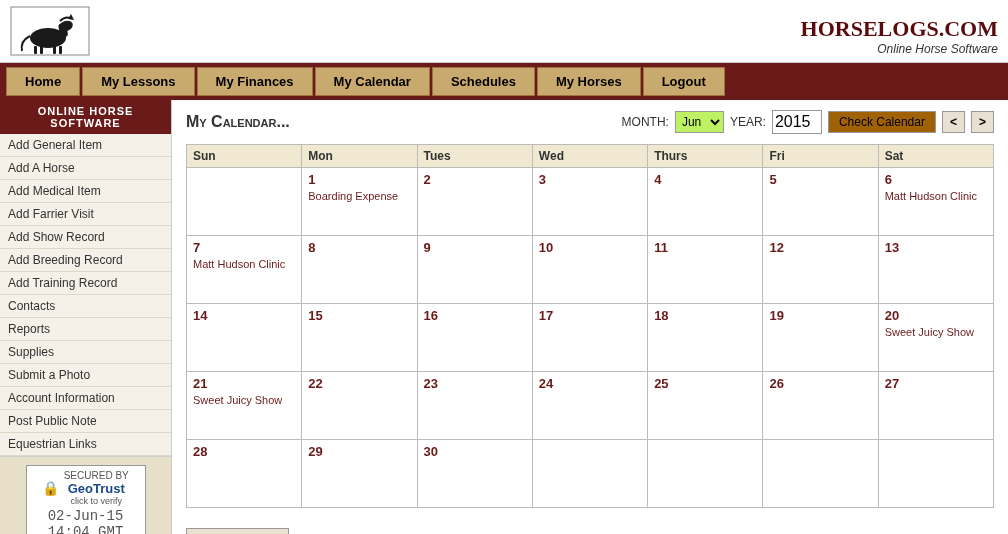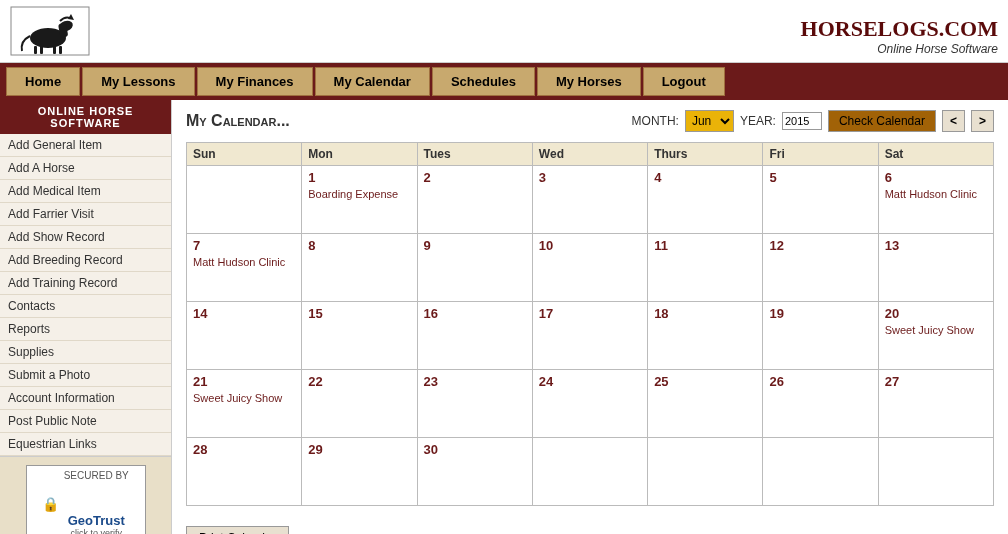--- a/index.html
+++ b/index.html
@@ -21,34 +21,34 @@
     #main { display: flex; }
 
     
     #sidebar { width: 172px; min-width: 172px; background: #f5f0e8; border-right: 1px solid #ccc; padding: 0; }
     #sidebar-title { background: #6b1a1a; color: #fff; font-size: 11px; font-weight: bold; padding: 5px 8px; text-align: center; letter-spacing: 1px; }
     .sidebar-item { padding: 4px 8px; border-bottom: 1px solid #e0d8c8; color: #333; cursor: pointer; font-size: 12px; }
     #geotrust { background: #e8dfc8; padding: 8px; text-align: center; border-top: 1px solid #ccc; }
     #geotrust-badge { border: 1px solid #999; background: #fff; padding: 4px; display: inline-block; font-size: 9px; color: #333; width: 120px; text-align: center; }
     #geotrust-badge .gt-top { display: flex; align-items: center; gap: 4px; justify-content: center; }
     #geotrust-badge .lock-icon { font-size: 14px; color: #c8a96e; }
-    #geotrust-badge .gt-name { font-size: 13px; font-weight: bold; color: #1a4a8a; margin-top: 32px; }
+    #geotrust-badge .gt-name { font-size: 13px; font-weight: bold; color: #1a4a8a; }
     #geotrust-badge .gt-sub { font-size: 9px; color: #555; }
     #geotrust-badge .gt-date { font-size: 14px; color: #555; margin-top: 2px; font-family: Liberation Mono, monospace; }
     #contact-area { padding: 8px; text-align: center; font-size: 11px; color: #333; }
 
     
     #content { flex: 1; padding: 10px 14px; }
     #content-header { display: flex; align-items: center; justify-content: space-between; margin-bottom: 10px; }
     #page-title { font-size: 16px; font-weight: bold; color: #333; font-variant: small-caps; }
     #calendar-controls { display: flex; align-items: center; gap: 6px; }
     #month-label { font-size: 12px; color: #333; }
-    #month-select { font-size: 12px; padding: 2px; border: 1px solid #999; background: #eab308; }
+    #month-select { font-size: 12px; padding: 2px; border: 1px solid #999; background: #bef264; }
     #year-label { font-size: 12px; color: #333; }
-    #year-input { font-size: 11px; width: 40px; padding: 2px; border: 1px solid #999; }
+    #year-input { font-size: 16px; width: 50px; padding: 2px; border: 1px solid #999; }
     #check-calendar-btn { background: #a16207; border: 1px solid #999; padding: 3px 10px; font-size: 12px; cursor: pointer; }
     .nav-arrow { background: #e8e0d0; border: 1px solid #999; padding: 3px 7px; font-size: 12px; cursor: pointer; font-weight: bold; }
 
     
     #calendar { width: 100%; border-collapse: collapse; border-radius: 12px; }
     #calendar th { background: #f0e8d0; border: 1px solid #bbb; padding: 4px 6px; text-align: left; font-size: 12px; color: #333; font-weight: bold; }
     #calendar td { border: 1px solid #bbb; padding: 4px 6px; vertical-align: top; height: 68px; width: calc(100%/7); }
     .day-num { font-weight: bold; color: #6b1a1a; font-size: 13px; }
     .event { color: #6b1a1a; font-size: 11px; margin-top: 3px; }
 

